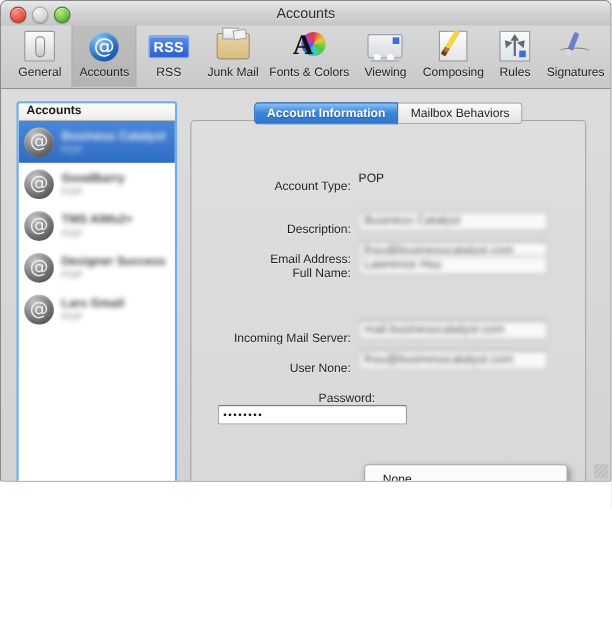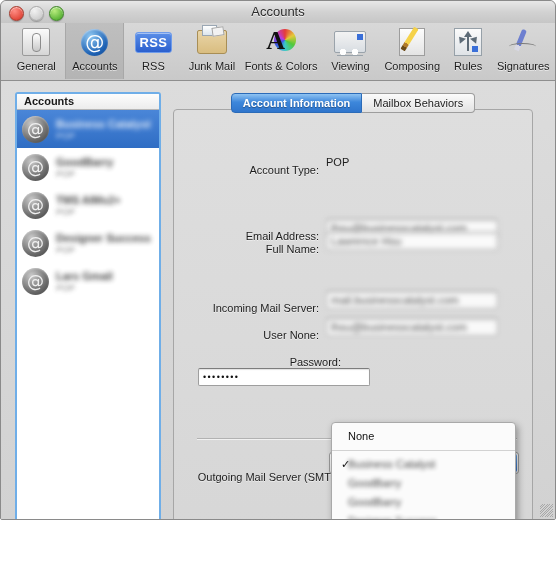--- a/index.html
+++ b/index.html
@@ -6,21 +6,21 @@
     margin: 0; padding: 0;
     background: #ffffff;
   }
   body {
     font-family: "Liberation Sans", sans-serif;
     -webkit-font-smoothing: antialiased;
   }
   #window {
     position: relative;
     width: 556px;
-    height: 520px;
+    height: 438px;
     overflow: hidden;
     background: #d9d9d9;
     border: 1px solid #8a8a8a;
     box-sizing: border-box;
     border-radius: 6px 6px 2px 2px;
   }
 
   
   #titlebar {
     position: absolute; left: 0; top: 0; right: 0; height: 22px;
@@ -490,20 +490,24 @@
       <div class="pm-btn">−</div>
     </div>
 
     <div id="tabbox">
 
       <div class="frow" style="left:24px; top:37px;">
         <div class="flabel">Account Type:</div>
         <div class="fstatic">POP</div>
       </div>
 
+      <div class="frow" style="left:24px; top:76px;">
+        <div class="flabel">Description:</div>
+        <div class="finput blurval">Business Catalyst</div>
+      </div>
 
       <div class="frow" style="left:24px; top:103px;">
         <div class="flabel">Email Address:</div>
         <div class="finput blurval">lhsu@businesscatalyst.com</div>
       </div>
 
       <div class="frow" style="left:24px; top:116px;align-items:center;">
         <div class="flabel">Full Name:</div>
         <div class="finput blurval">Lawrence Hsu</div>
       </div>

